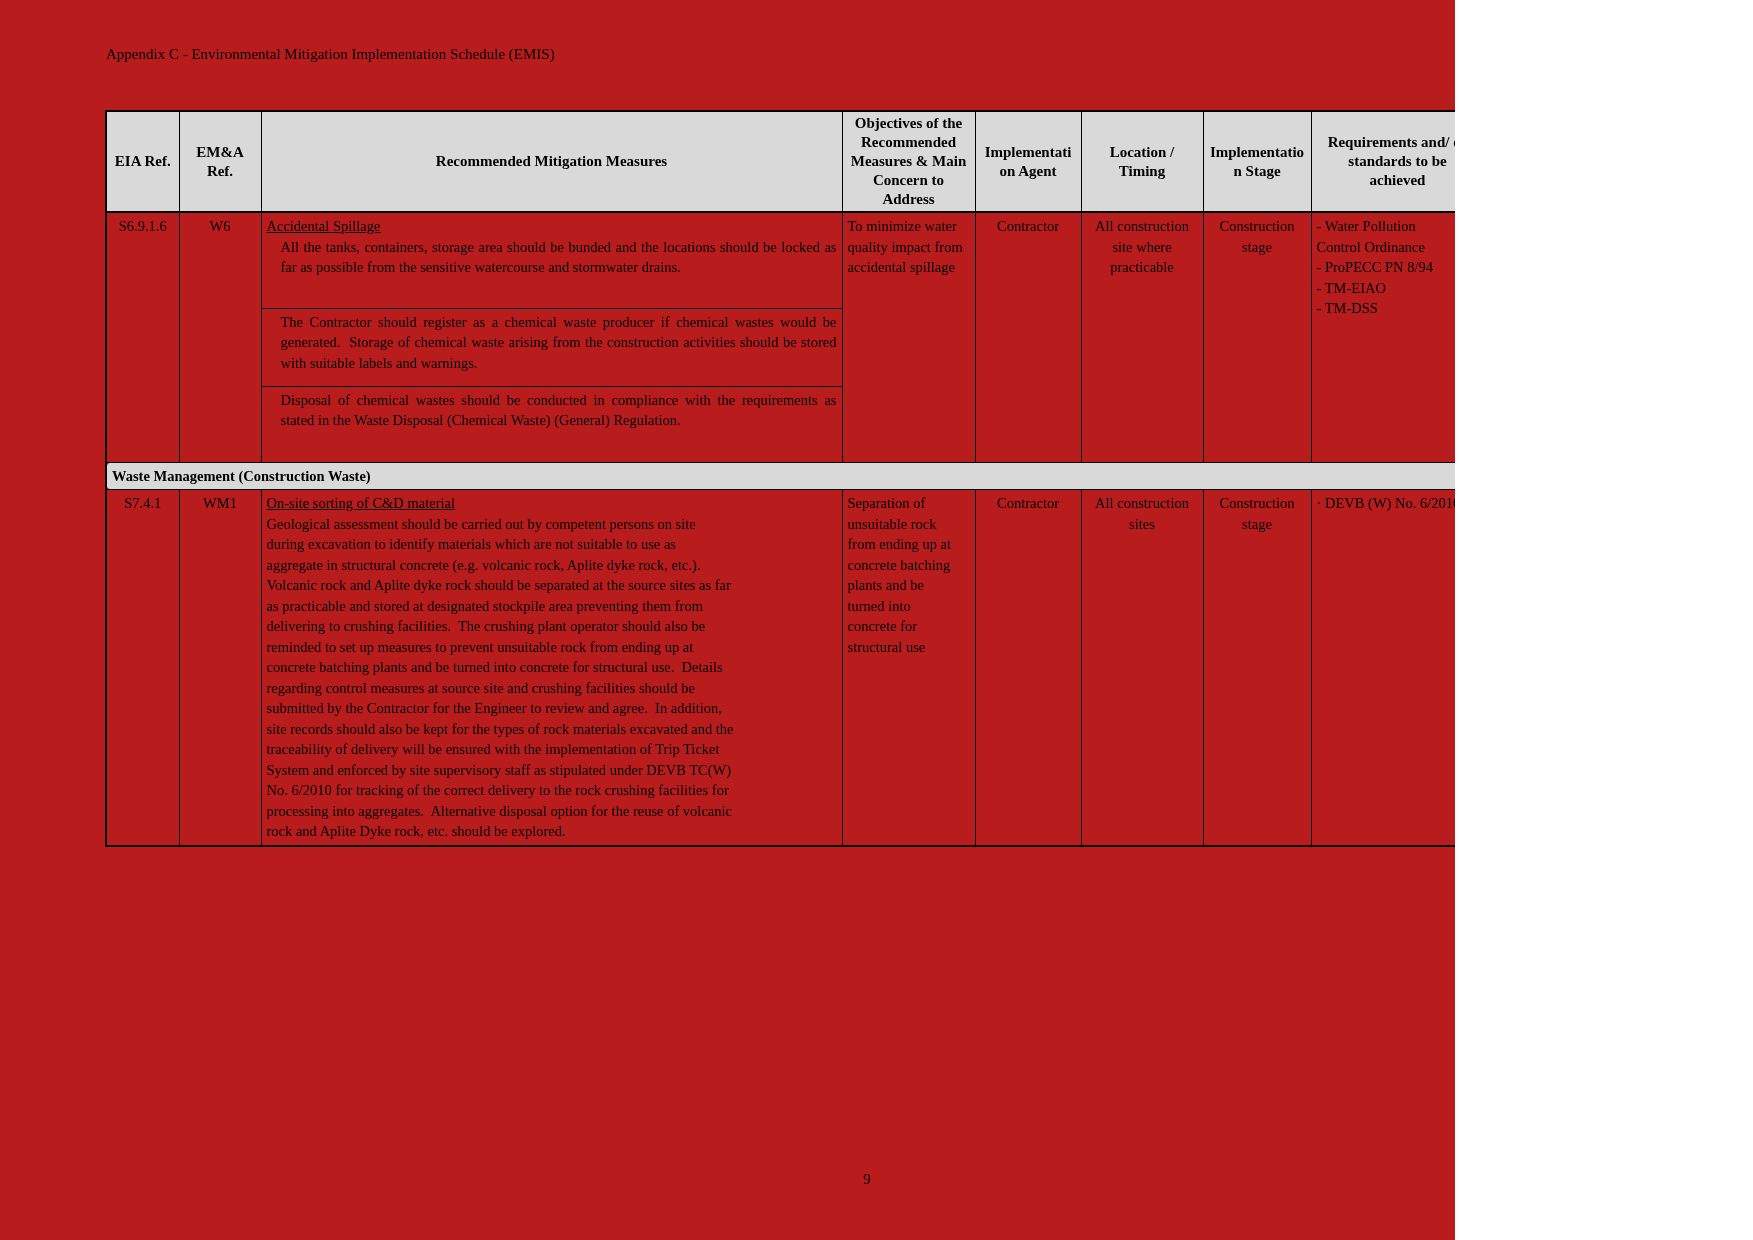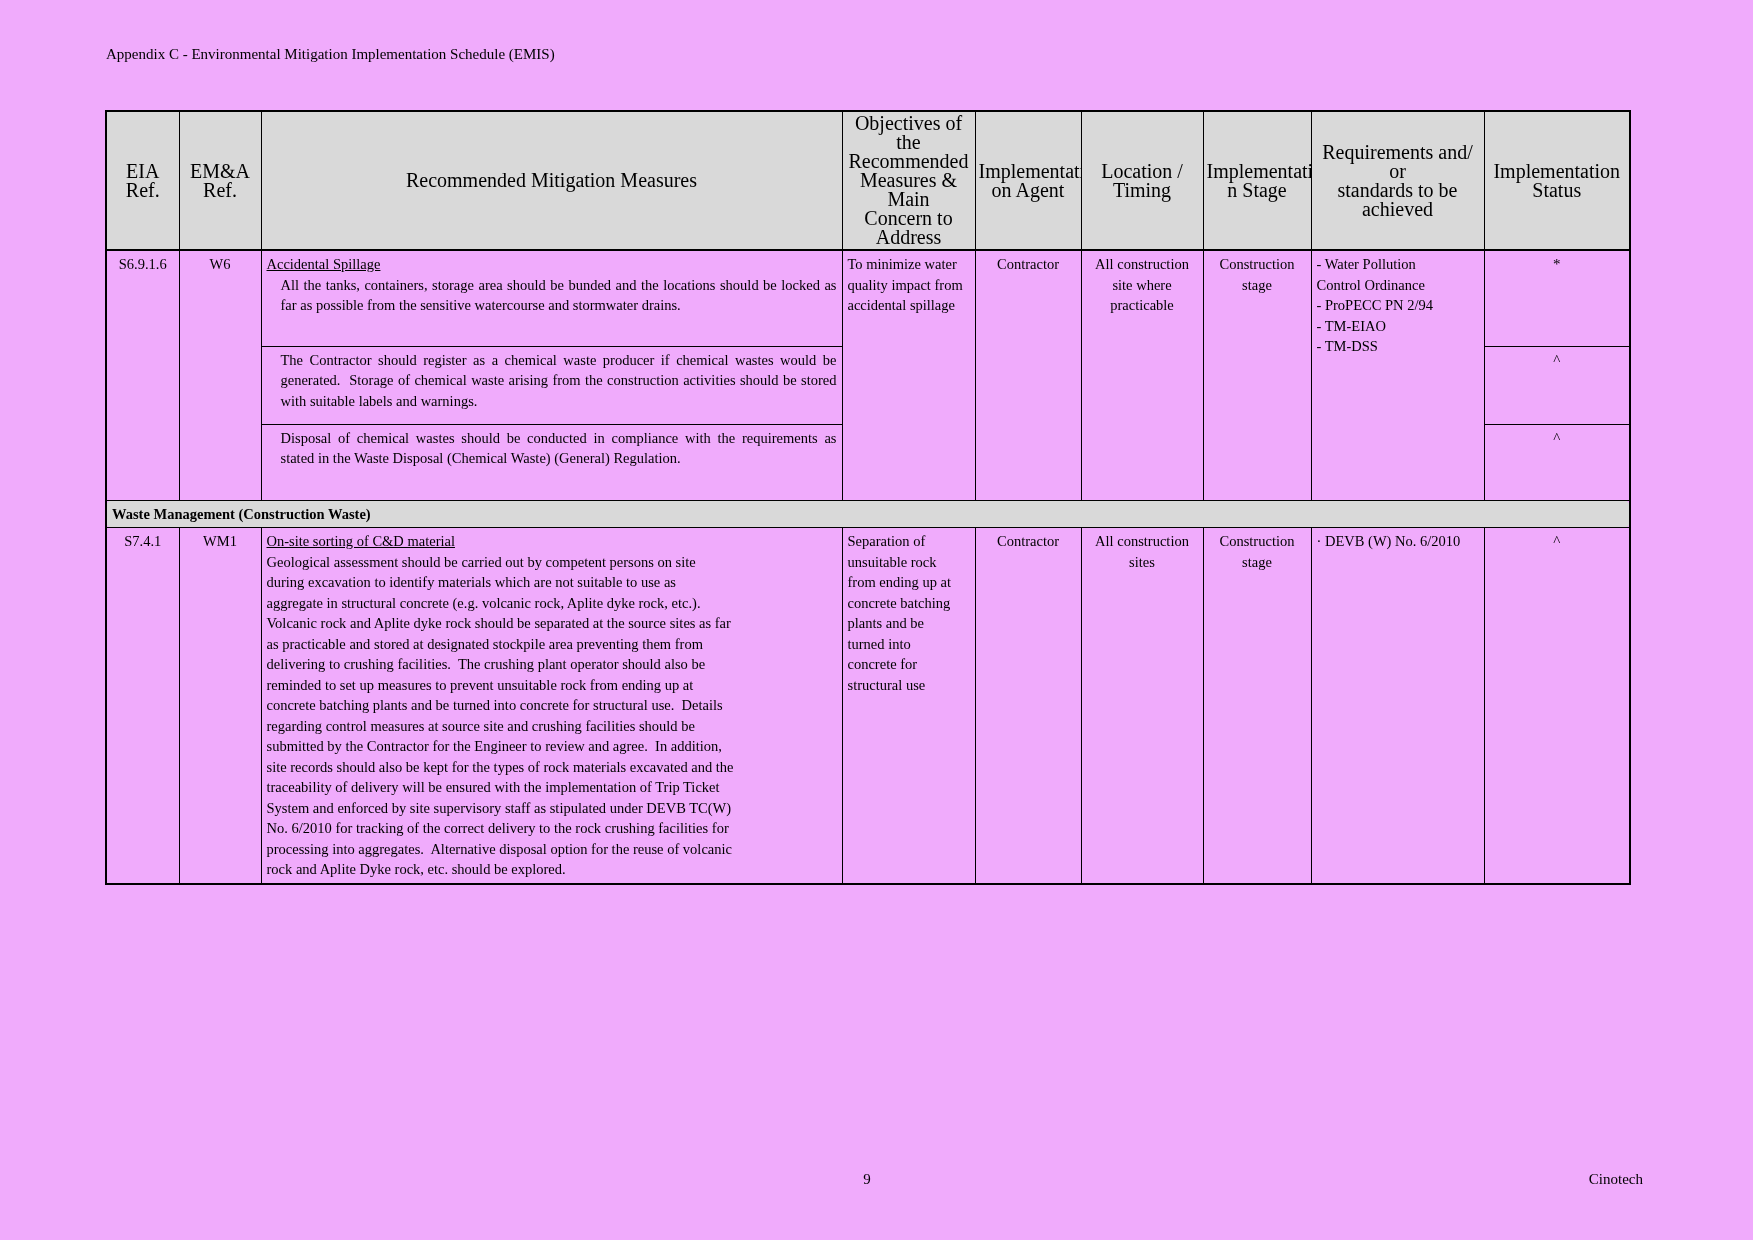--- a/index.html
+++ b/index.html
@@ -1,19 +1,19 @@
 <!DOCTYPE html>
 <html><head>
 <meta charset="utf-8">
 <style>
   html,body { margin:0; padding:0; background:#ffffff; }
   .page {
     position:relative;
-    width:1753px; height:1240px;
-    background:#f0abfc;
+    width:1455px; height:1240px;
+    background:#b91c1c;
     font-family:"Liberation Serif","DejaVu Serif",serif;
     color:#000;
     overflow:hidden;
   }
   .doc-header {
     position:absolute; left:106px; top:45px;
     font-size:15px; line-height:18px;
   }
   table.emis {
     position:absolute; left:105px; top:110px;
@@ -26,22 +26,22 @@
     vertical-align:top;
     padding:3px 5px;
     font-size:14.5px;
     line-height:20.5px;
     overflow:hidden;
   }
   table.emis thead th {
     background:#d9d9d9;
     vertical-align:middle;
     text-align:center;
-    font-weight:normal;
-    font-size:20px;
+    font-weight:bold;
+    font-size:15px;
     line-height:19px;
     white-space:pre-line;
     border-bottom:2px solid #000;
     padding:2px 3px;
   }
   .center { text-align:center;margin-left:36px; }
   .justify { text-align:justify;margin-left:14px; }
   .prew { white-space:pre-wrap; }
   .u { text-decoration:underline; }
   td.section-td {
@@ -123,21 +123,21 @@
 quality impact from
 accidental spillage</td>
         <td rowspan="3" class="center">Contractor</td>
         <td rowspan="3" class="center prew">All construction
 site where
 practicable</td>
         <td rowspan="3" class="center prew">Construction
 stage</td>
         <td rowspan="3" class="prew">- Water Pollution
 Control Ordinance
-- ProPECC PN 2/94
+- ProPECC PN 8/94
 - TM-EIAO
 - TM-DSS</td>
         <td class="center">
           <span class="status-mark">*</span>
         </td>
       </tr>
       <tr class="h-r1b">
         <td>
           <div class="justify prew">The Contractor should register as a chemical waste producer if chemical wastes would be generated.  Storage of chemical waste arising from the construction activities should be stored with suitable labels and warnings.</div>
         </td>

